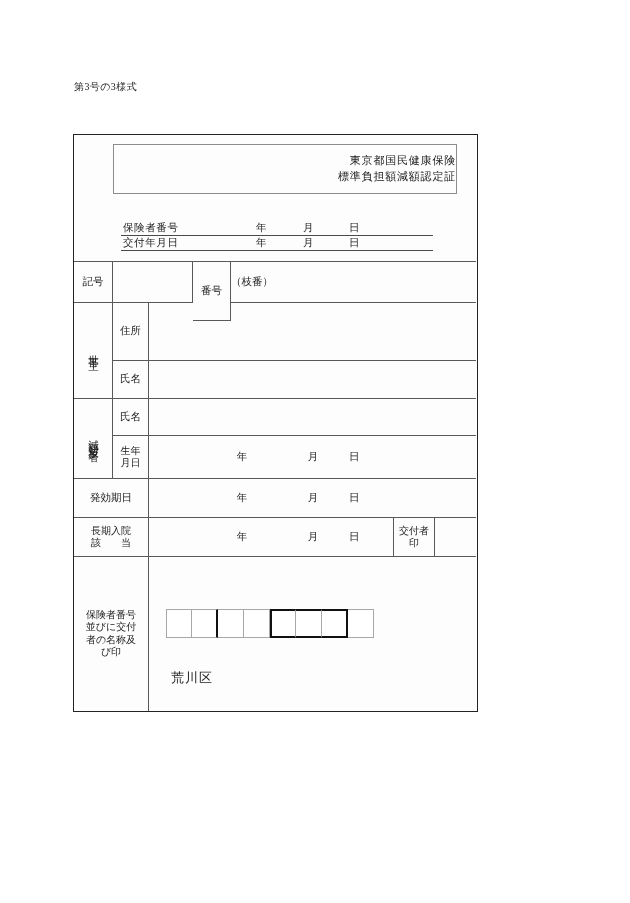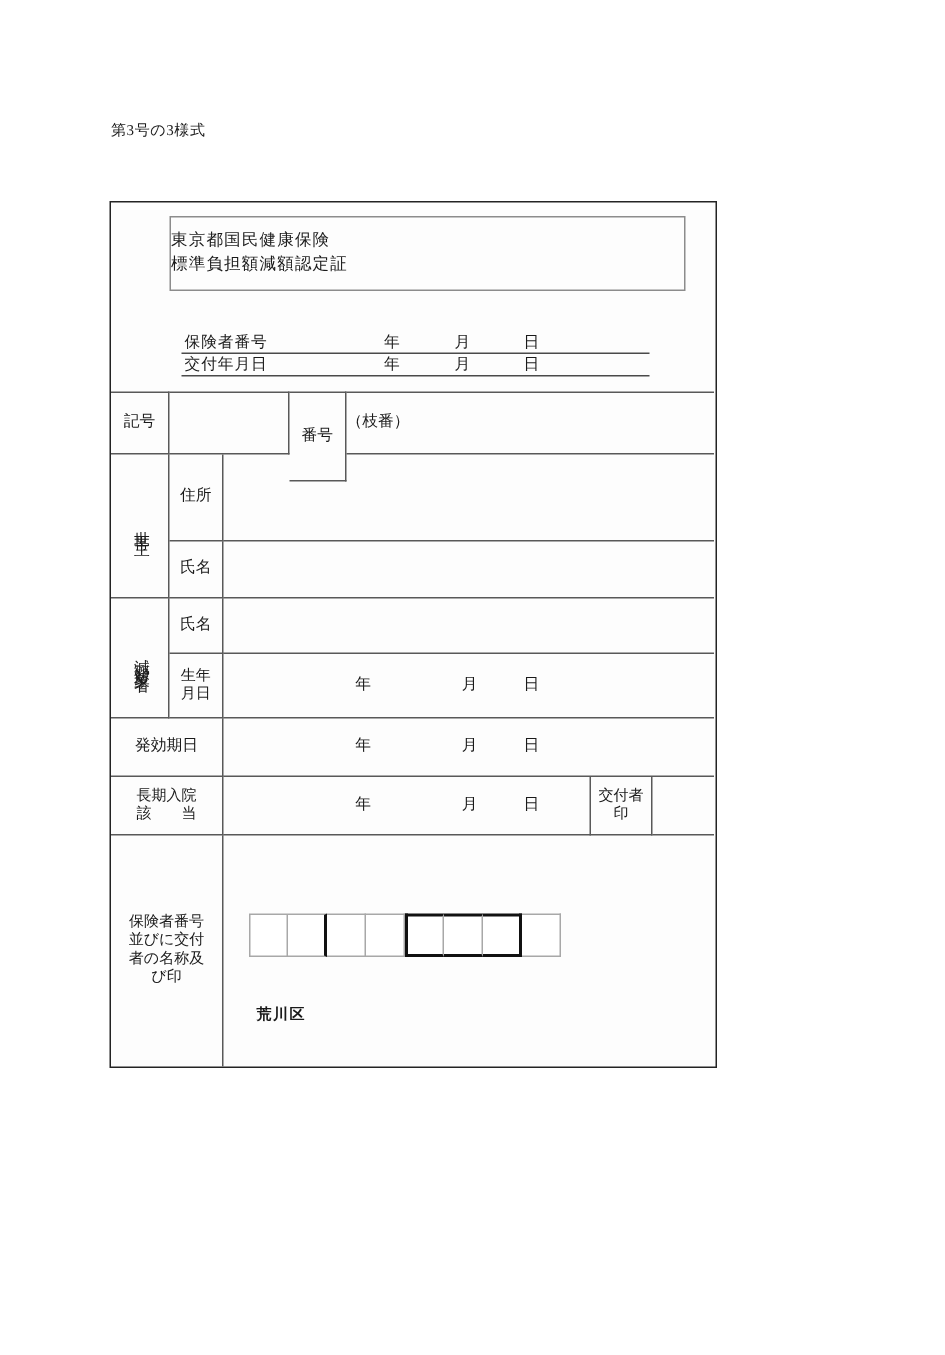--- a/index.html
+++ b/index.html
@@ -42,21 +42,21 @@
   #title-box {
     position: absolute;
     left: 39px;
     top: 9px;
     width: 344px;
     height: 50px;
     border: 1px solid #8c8c8c;
     box-sizing: border-box;
     display: flex;
     flex-direction: column;
-    align-items: flex-start;
+    align-items: flex-end;
     justify-content: center;
     line-height: 1.45;
   }
   #title-box .title-line {
     font-size: 11px;
     letter-spacing: 0.8px;
     white-space: nowrap;
   }
 
   
@@ -151,23 +151,22 @@
   #insurer-number-boxes .num-cell.thick-left  { border-left: 2px solid #111111; }
   #insurer-number-boxes .num-cell.thick-tb {
     border-top: 2px solid #111111;
     border-bottom: 2px solid #111111;
   }
 
   #insurer-name {
     position: absolute;
     left: 97px;
     top: 534px;
-    font-size: 10px;
+    font-size: 13px;
     letter-spacing: 1px;
-    font-weight: bold;
   }
 </style>
 </head>
 <body>
 
 <div id="form-number">第3号の3様式</div>
 
 <div id="certificate-frame">
 
   <div id="title-box">

